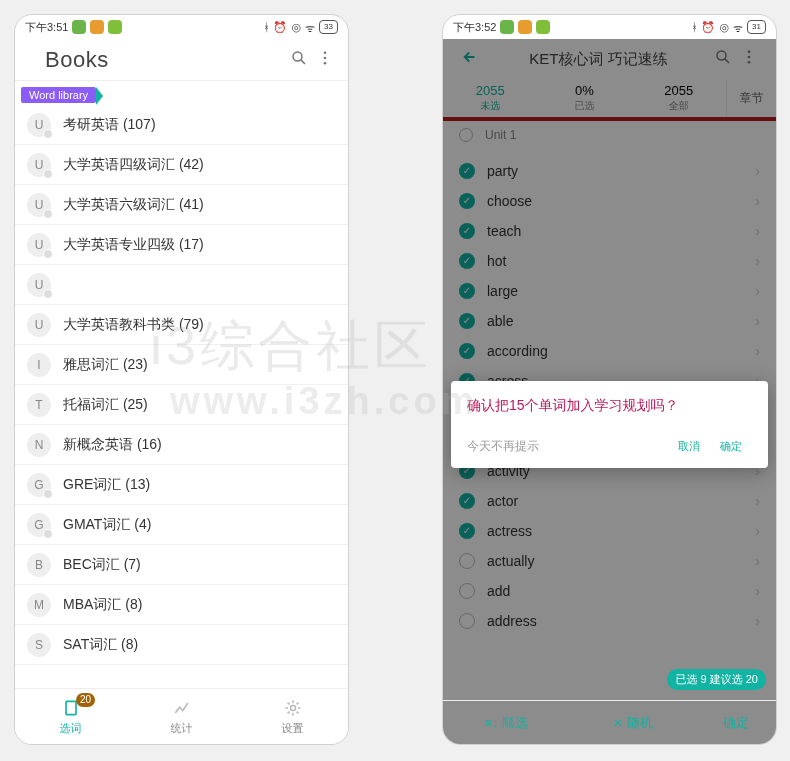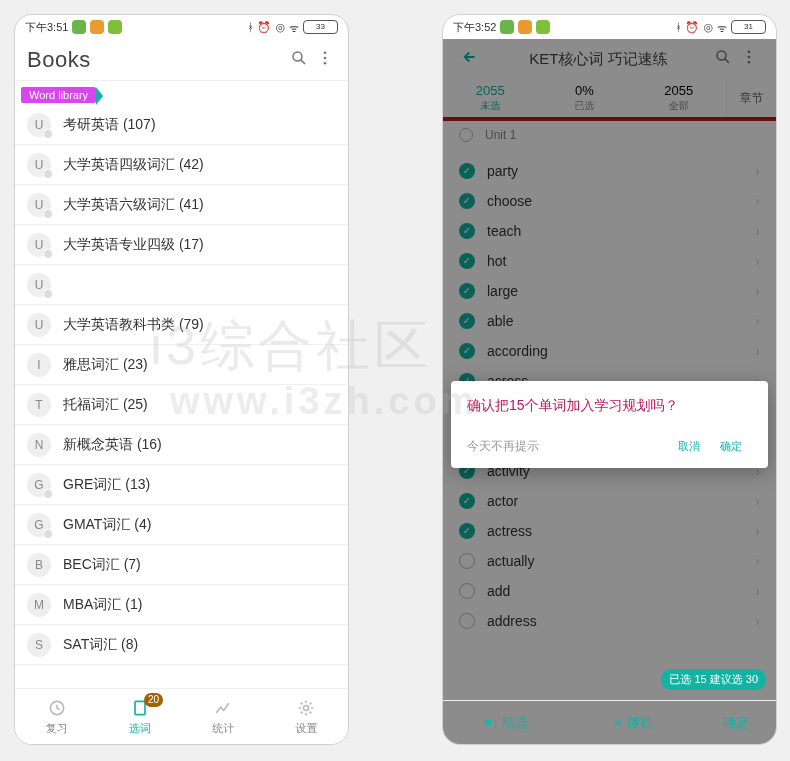--- a/index.html
+++ b/index.html
@@ -35,43 +35,43 @@
     font-size: 11px;
     color: #333;
   }
   .statusbar .left { display:flex; align-items:center; gap:4px; }
   .statusbar .spacer { flex:1; }
   .statusbar .right { display:flex; align-items:center; gap:4px; }
   .sb-dot { width:14px; height:14px; border-radius:4px; display:inline-flex; align-items:center; justify-content:center; font-size:9px; color:#fff;}
   .sb-green { background:#6ab54a; }
   .sb-orange { background:#e89b2e; }
   .sb-ygreen { background:#7fbf3a; }
-  .batt { border:1px solid #555; border-radius:4px; padding:0 12px; font-size:8px; line-height:12px; }
+  .batt { border:1px solid #555; border-radius:4px; padding:0 4px; font-size:8px; line-height:12px; }
 
   
   .hdr {
     height: 42px;
     display:flex;
     align-items:center;
-    padding: 0 10px 0 12px;
+    padding: 0 10px 0 30px;
     border-bottom: 1px solid #eee;
   }
   .hdr-title { font-size:22px; color:#444; font-weight:400; flex:1; letter-spacing:0.5px;}
   .icon-search, .icon-more { color:#777; padding:4px; }
   .icon-search svg, .icon-more svg { width:18px; height:18px; }
 
   
   .ribbon {
     position:relative;
     height:18px;
     margin: 4px 0 2px 6px;
     width: 170px;
   }
   .ribbon-inner {
-    background:#d946ef;
+    background:#8b5cf6;
     color:#fff;
     font-size:11px;
     padding:2px 8px;
     border-radius:2px;
     display:inline-block;
     position:relative;
   }
   .ribbon-inner:after {
     content:"";
     position:absolute;
@@ -306,38 +306,29 @@
       <div class="row">
         <div class="avatar">G<span class="avatar-sub"></span></div>
         <div class="row-label">GMAT词汇 (4)</div>
       </div>
       <div class="row">
         <div class="avatar">B</div>
         <div class="row-label">BEC词汇 (7)</div>
       </div>
       <div class="row">
         <div class="avatar">M</div>
-        <div class="row-label">MBA词汇 (1)</div>
+        <div class="row-label">MBA词汇 (8)</div>
       </div>
       <div class="row">
         <div class="avatar">S</div>
         <div class="row-label">SAT词汇 (8)</div>
       </div>
     </div>
 
   <div class="bottomnav">
-    <div class="bn-item">
-      <div class="bn-icon">
-        <svg viewBox="0 0 24 24" width="20" height="20" fill="none" stroke="#bbb" stroke-width="2">
-            <circle cx="12" cy="12" r="8"></circle>
-            <path d="M12 8v4l3 2"></path>
-          </svg>
-      </div>
-      <span>复习</span>
-    </div>
     <div class="bn-item active">
       <div class="bn-icon">
         <svg viewBox="0 0 24 24" width="20" height="20" fill="none" stroke="#12b3a2" stroke-width="2">
             <rect x="6" y="4" width="12" height="16" rx="1"></rect>
           </svg>
       </div>
       <span class="bn-badge">20</span>
       <span>选词</span>
     </div>
     <div class="bn-item">
@@ -500,21 +491,21 @@
           <span class="wtext">add</span>
           <span class="chev">›</span>
         </div>
         <div class="r-word">
           <span class="chk off"></span>
           <span class="wtext">address</span>
           <span class="chev">›</span>
         </div>
       </div>
 
-    <div class="r-pill">已选 15   建议选 30</div>
+    <div class="r-pill">已选 9   建议选 20</div>
 
     <div class="r-bottom">
       <div class="r-bbtn">≡↓ <span>顺选</span></div>
       <div class="r-bbtn">⨯ <span>随机</span></div>
       <div class="r-bconfirm">确定</div>
     </div>
 
     <div class="dim"></div>
 
     <div class="dialog">

